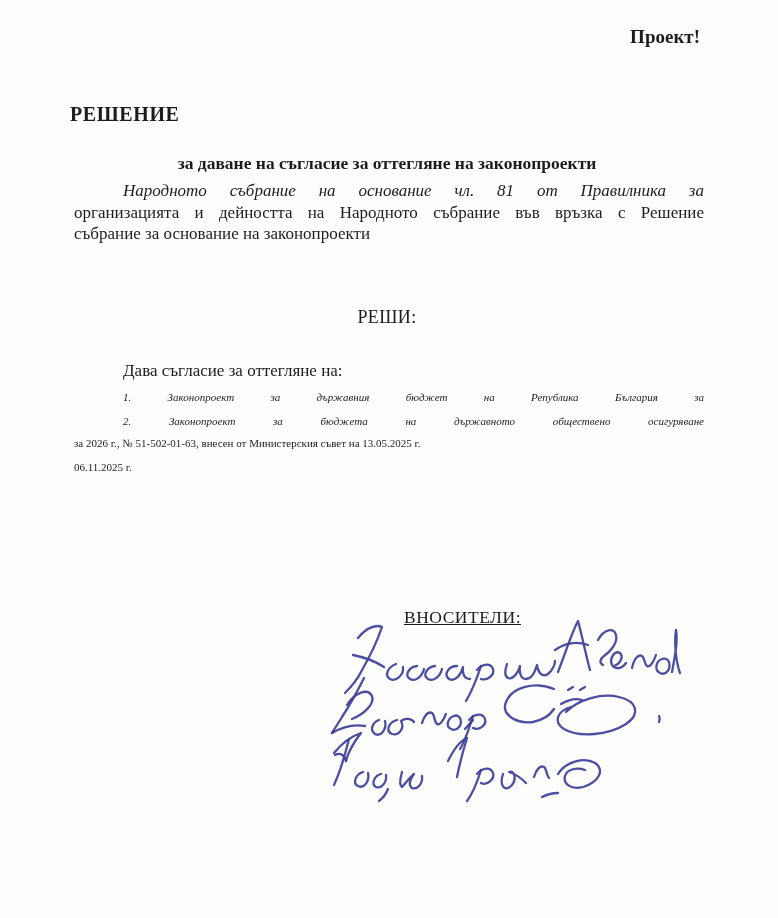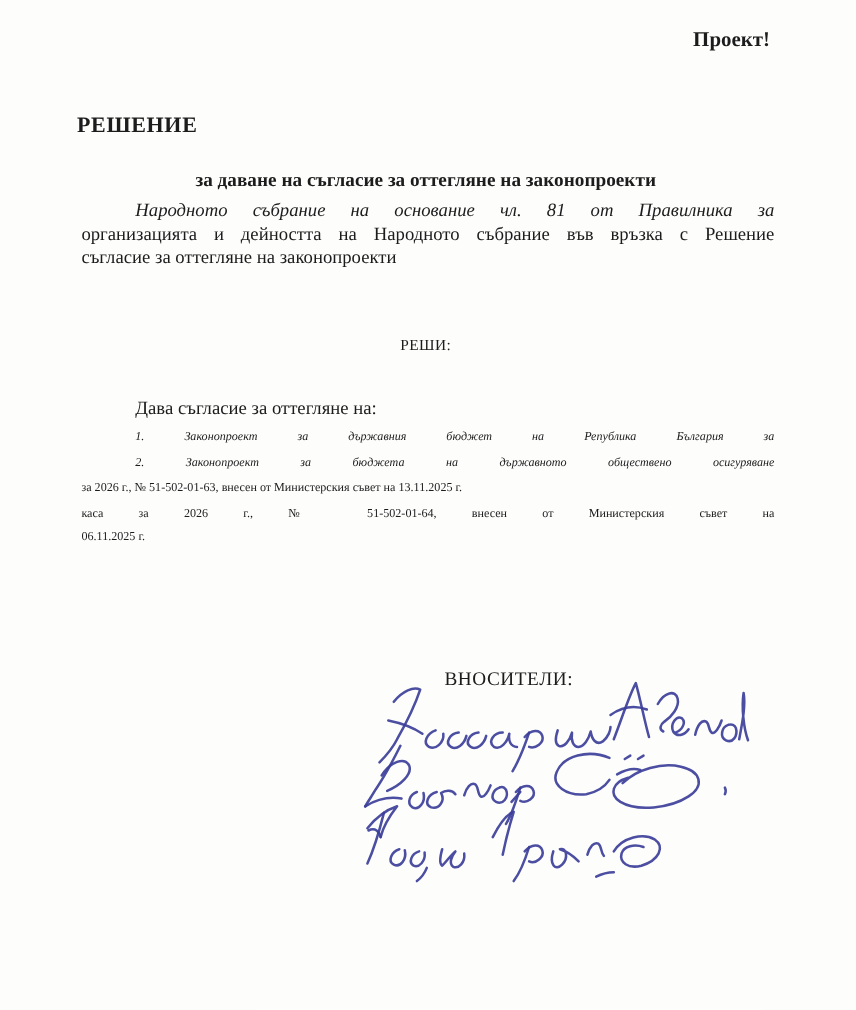--- a/index.html
+++ b/index.html
@@ -28,34 +28,34 @@
     font-size:17px;
   }
   .jline {
     line-height:21.5px; height:21.5px;
     text-align:justify; text-align-last:justify;
   }
   .jline.last { text-align-last:left; }
   .indent { text-indent:49px;font-style:italic; }
   .decision {
     position:absolute; top:307px; left:70px; width:634px;
-    text-align:center; font-size:14px; letter-spacing:0.4px;
+    text-align:center; font-size:18px; letter-spacing:0.4px;
   }
   .leadin {
     position:absolute; top:360px; left:74px; width:630px;
     padding-left:49px; font-size:17px; line-height:21.5px; box-sizing:border-box;
   }
   .items {
     position:absolute; top:387px; left:74px; width:630px;
     font-size:11px;
   }
   .item { margin-bottom:2.5px; }
   .submitters {
     position:absolute; top:607px; left:404px;
-    font-size:17.5px; letter-spacing:0.5px;
+    font-size:17.5px; letter-spacing:0.5px;text-decoration:underline;
   }
   .sig { position:absolute; left:318px; top:612px; }
   .sig path {
     fill:none;
     stroke-width:2.3;
     stroke-linecap:round;
     stroke-linejoin:round;
     opacity:0.92;
   }
 </style>
@@ -65,37 +65,36 @@
 <div class="page">
 
   <div class="draft">Проект!</div>
 
   <div class="title">РЕШЕНИЕ</div>
   <div class="subtitle">за даване на съгласие за оттегляне на законопроекти</div>
 
   <div class="preamble">
     <div class="jline indent">Народното събрание на основание чл. 81 от Правилника за</div>
     <div class="jline">организацията и дейността на Народното събрание във връзка с Решение</div>
-    <div class="jline last">съгласие за оттегляне на законопроекти</div>
+    <div class="jline last">събрание за основание на законопроекти</div>
   </div>
 
   <div class="decision">РЕШИ:</div>
 
   <div class="leadin">Дава съгласие за оттегляне на:</div>
 
   <div class="items">
     <div class="item">
       <div class="jline indent">1. Законопроект за държавния бюджет на Република България за</div>
     </div>
     <div class="item">
       <div class="jline indent">2. Законопроект за бюджета на държавното обществено осигуряване</div>
-      <div class="jline last">за 2026 г., № 51-502-01-63, внесен от Министерския съвет на 13.11.2025 г.</div>
+      <div class="jline last">за 2026 г., № 51-502-01-63, внесен от Министерския съвет на 13.05.2025 г.</div>
     </div>
     <div class="item">
-      <div class="jline">каса за 2026 г., № 51-502-01-64, внесен от Министерския съвет на</div>
       <div class="jline last">06.11.2025 г.</div>
     </div>
   </div>
 
   <div class="submitters">ВНОСИТЕЛИ:</div>
 
   <svg class="sig" width="395" height="210" viewBox="0 0 395 210" xmlns="http://www.w3.org/2000/svg">
     <g>
       <path d="M40,26 C48,16 58,12 64,15 C59,30 51,46 43,60 C39,68 33,75 27,81" stroke="#3c3f99"></path>
       <path d="M35,43 C45,45 57,49 66,55" stroke="#3c3f99"></path>

